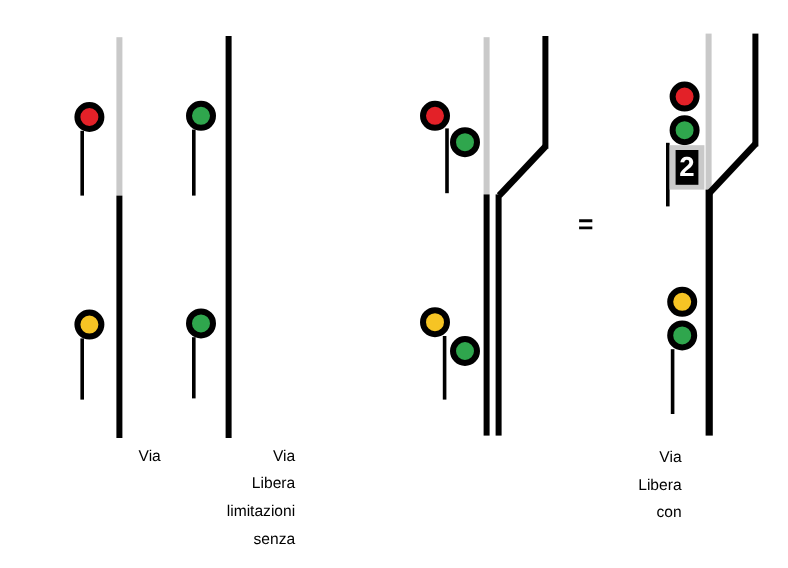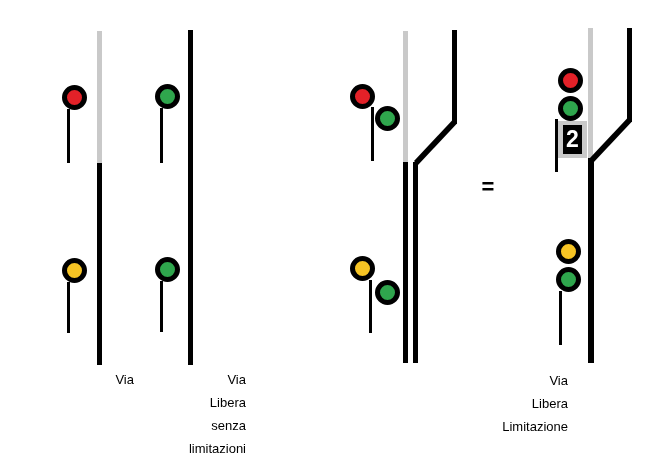--- a/index.html
+++ b/index.html
@@ -77,22 +77,22 @@
 
   <div class="pole" style="left:160px; top:108px; height:55px;"></div>
   <div class="signal" style="left: 155px; top: 84px; background-color: rgb(47, 166, 77);"></div>
 
   <div class="pole" style="left:160px; top:281px; height:51px;"></div>
   <div class="signal" style="left: 155px; top: 257px; background-color: rgb(47, 166, 77);"></div>
 
   <div class="label" style="left:126px; top:368px;">
     <div>Via</div>
     <div>Libera</div>
+    <div>limitazioni</div>
     <div>senza</div>
-    <div>limitazioni</div>
   </div>
 
   <div class="vline" style="left: 403px; top: 31px; width: 5px; height: 131px; background-color: rgb(201, 201, 201);"></div>
   <div class="vline" style="left:403px; top:162px; width:5px; height:201px;"></div>
   <div class="vline" style="left:413px; top:162px; width:5px; height:201px;"></div>
   <div class="vline" style="left:452px; top:30px; width:5px; height:94px;"></div>
 
   <div class="pole" style="left:371px; top:107px; height:54px;"></div>
   <div class="signal" style="left: 350px; top: 84px; background-color: rgb(227, 33, 40);"></div>
   <div class="signal" style="left: 375px; top: 106px; background-color: rgb(47, 166, 77);"></div>
@@ -115,21 +115,21 @@
     <div class="sign-inner" style="background-color: rgb(0, 0, 0);">2</div>
   </div>
 
   <div class="pole" style="left:559px; top:291px; height:54px;"></div>
   <div class="signal" style="left: 556px; top: 239px; background-color: rgb(246, 196, 36);"></div>
   <div class="signal" style="left: 556px; top: 267px; background-color: rgb(47, 166, 77);"></div>
 
   <div class="label" style="left:448px; top:369px;">
     <div>Via</div>
     <div>Libera</div>
-    <div>Limitazione</div>
+    <div>con</div>
   </div>
 
   <svg class="diagonals" width="657" height="473" viewBox="0 0 657 473">
     <line x1="454.5" y1="122" x2="416" y2="163" stroke="#000" stroke-width="5.5" stroke-linecap="butt"></line>
     <line x1="629.5" y1="120" x2="591" y2="161" stroke="#000" stroke-width="5.5" stroke-linecap="butt"></line>
   </svg>
 
 </div>
 
 </body></html>

